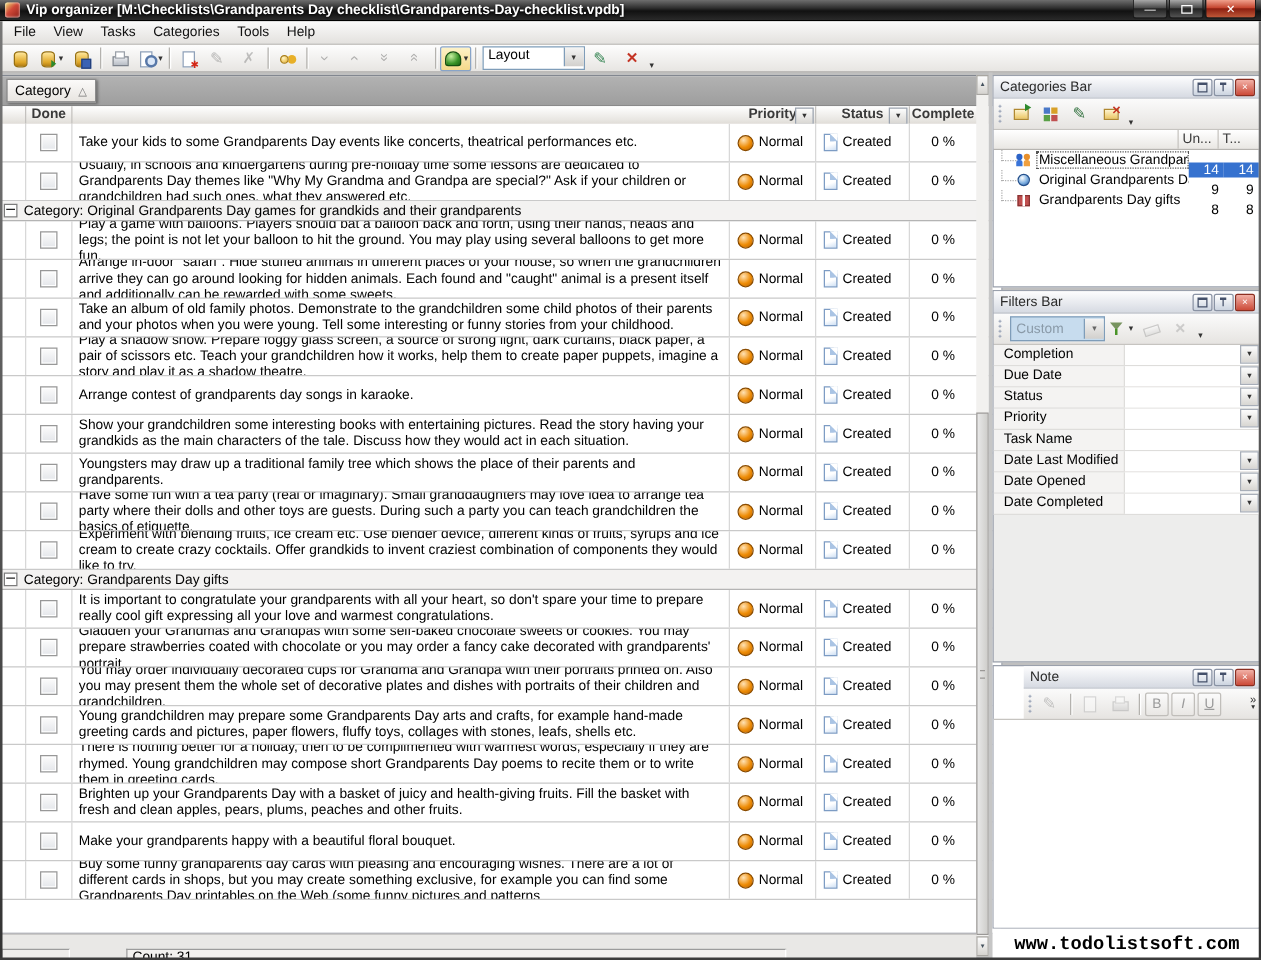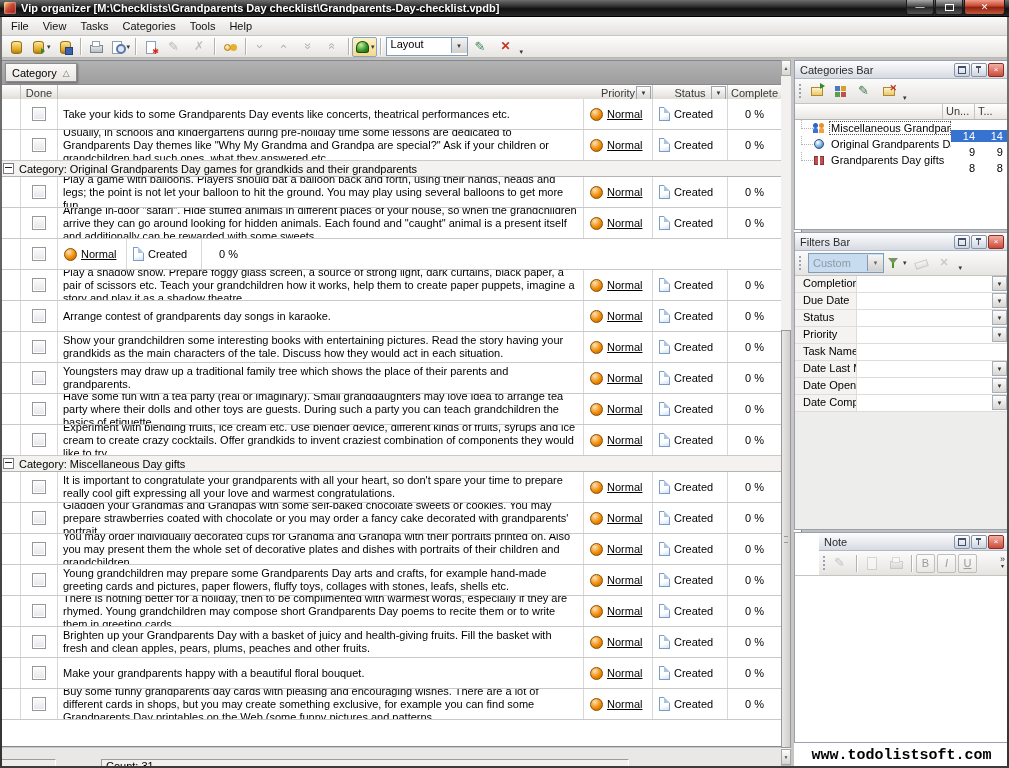--- a/index.html
+++ b/index.html
@@ -89,32 +89,32 @@
   
   #table-area{position:absolute;left:0;top:60px;width:802px;height:687px;background:#fff;
     border:1px solid #828790;box-sizing:border-box;}
   #groupby{height:23px;background:linear-gradient(#b2b2b2,#9e9e9e);border-bottom:1px solid #8a8a8a;
     display:flex;align-items:center;padding-left:4px;}
   #group-btn{height:17px;background:linear-gradient(#fbfaf9,#e8e5e1);border:1px solid #8c8c8c;
     box-shadow:1px 1px 2px rgba(0,0,0,.35);display:flex;align-items:center;padding:0 6px;gap:6px;}
   #group-sort{font-size:9px;color:#787878;}
   #thead{height:15px;display:flex;background:linear-gradient(#ffffff,#e9e7e3 70%,#ddd9d4);
     border-bottom:1px solid #9c9c9c;color:#3a3a3a;}
-  .th{display:flex;align-items:center;justify-content:center;border-right:1px solid #c3c1be;
-    box-sizing:border-box;position:relative;overflow:hidden;}
+  .th{display:flex;align-items:flex-start;justify-content:center;border-right:1px solid #c3c1be;
+    box-sizing:border-box;position:relative;overflow:hidden;font-weight:bold;}
   .th-g{width:20px;} .th-done{width:37px;} .th-name{width:526px;margin-top:32px;} .th-pri{width:69px;} .th-st{width:75px;} .th-comp{width:53px;border-right:none;}
   .hdr-filter{position:absolute;right:1px;top:1px;width:13px;height:12px;border:1px solid #9aa2ae;
     background:linear-gradient(#fdfdfd,#d8d6d2);display:flex;align-items:center;justify-content:center;font-size:6px;color:#333;}
   #rows{position:absolute;left:0;top:38px;right:0;bottom:0;overflow:hidden;background:#fff;}
   .trow{display:flex;box-sizing:border-box;}
   .trow.task{height:31px;border-bottom:1px solid #c9c9c9;}
   .trow.cat{height:16px;background:#f3f2f1;border-bottom:1px solid #b4b4b4;align-items:center;padding-left:2px;gap:5px;}
   .c{box-sizing:border-box;border-right:1px solid #d8d8d8;display:flex;align-items:center;overflow:hidden;}
   .c.g{width:20px;} .c.done{width:37px;justify-content:center;} .c.name{width:526px;padding:1px 5px;}
-  .c.pri{width:69px;padding-left:6px;gap:4px;text-decoration:underline;} .c.st{width:75px;padding-left:6px;gap:4px;}
+  .c.pri{width:69px;padding-left:6px;gap:4px;} .c.st{width:75px;padding-left:6px;gap:4px;}
   .c.comp{width:53px;border-right:none;justify-content:center;}
   .c.name span{line-height:13px;}
   .checkbox{width:12px;height:12px;border:1px solid #989898;background:linear-gradient(#fcfcfc,#e4e6ea);box-shadow:inset 0 0 0 1px #fff;}
   .priority-icon{width:11px;height:11px;border-radius:50%;flex:0 0 auto;
     background:radial-gradient(circle at 35% 28%,#ffe2b4,#ee8c06 55%,#b25e00);border:1px solid #8a4c00;}
   .created-icon{width:9px;height:12px;flex:0 0 auto;background:linear-gradient(160deg,#fff 60%,#cfe0f4);border:1px solid #7d9cc4;position:relative;}
   .created-icon::after{content:"";position:absolute;right:-1px;top:-1px;border:3px solid;
     border-color:#fff #fff #aac4e4 #aac4e4;width:0;height:0;}
   .expand-box{width:9px;height:9px;border:1px solid #7c7c7c;background:#fff;position:relative;flex:0 0 auto;}
   .expand-box::before{content:"";position:absolute;left:1px;right:1px;top:3px;height:1px;background:#222;}
@@ -165,21 +165,21 @@
   .ball-icon::before{left:1px;top:1px;width:10px;height:10px;border-radius:50%;
     background:radial-gradient(circle at 35% 30%,#fff,#7fb0e0 55%,#2a5ca8);border:1px solid #24508c;box-sizing:border-box;}
   .gift-icon::before{left:1px;top:2px;width:10px;height:9px;background:#c05050;border:1px solid #833;box-sizing:border-box;}
   .gift-icon::after{left:5px;top:2px;width:2px;height:9px;background:#fff;}
   .tree-label{width:118px;overflow:hidden;white-space:nowrap;flex:0 0 auto;padding:1px 2px;}
   .tree-row.selected .tree-label{outline:1px dotted #555;outline-offset:-1px;}
   .tree-num{width:32px;text-align:right;padding-right:4px;box-sizing:border-box;margin-top:16px;}
   .tree-row.selected .tree-num{background:#3672cf;color:#fff;}
   
   .filter-row{height:16px;display:flex;border-bottom:1px solid #dedddb;background:#f4f3f2;}
-  .filter-label{width:62px;box-sizing:border-box;padding:1px 0 0 8px;border-right:1px solid #dedddb;
+  .filter-label{width:105px;box-sizing:border-box;padding:1px 0 0 8px;border-right:1px solid #dedddb;
     overflow:hidden;white-space:nowrap;}
   .filter-value{flex:1;background:#fff;position:relative;}
   .filter-dd{position:absolute;right:0;top:0;width:15px;height:15px;border:1px solid #a8aeb8;box-sizing:border-box;
     background:linear-gradient(#fdfdfd,#d8d6d2);display:flex;align-items:center;justify-content:center;font-size:6px;color:#333;}
   .fcombo{height:18px;width:74px;display:flex;align-items:center;border:1px solid #7f9db9;background:#c7dcee;margin-left:3px;}
   .fcombo .combo-text{flex:1;padding:0 4px;color:#8a9aa8;}
   .fcombo .combo-btn{width:15px;height:16px;border-left:1px solid #7f9db9;
     background:linear-gradient(#f4f4f4,#d2d0cd);display:flex;align-items:center;justify-content:center;font-size:7px;color:#666;}
   
   .letter-btn{width:17px;height:17px;border:1px solid #c0beba;border-radius:2px;margin:0 1px;
@@ -393,20 +393,23 @@
             <span class="created-icon"></span>
             <span>Created</span>
           </div>
           <div class="c comp">0 %</div>
         </div>
         <div class="trow task">
           <div class="c g"></div>
           <div class="c done">
             <span class="checkbox"></span>
           </div>
+          <div class="c name">
+            <span>Take an album of old family photos. Demonstrate to the grandchildren some child photos of their parents and your photos when you were young. Tell some interesting or funny stories from your childhood.</span>
+          </div>
           <div class="c pri">
             <span class="priority-icon"></span>
             <span>Normal</span>
           </div>
           <div class="c st">
             <span class="created-icon"></span>
             <span>Created</span>
           </div>
           <div class="c comp">0 %</div>
         </div>
@@ -513,21 +516,21 @@
             <span>Normal</span>
           </div>
           <div class="c st">
             <span class="created-icon"></span>
             <span>Created</span>
           </div>
           <div class="c comp">0 %</div>
         </div>
         <div class="trow cat">
           <span class="expand-box"></span>
-          <span>Category: Miscellaneous Day gifts</span>
+          <span>Category: Grandparents Day gifts</span>
         </div>
         <div class="trow task">
           <div class="c g"></div>
           <div class="c done">
             <span class="checkbox"></span>
           </div>
           <div class="c name">
             <span>It is important to congratulate your grandparents with all your heart, so don't spare your time to prepare really cool gift expressing all your love and warmest congratulations.</span>
           </div>
           <div class="c pri">

